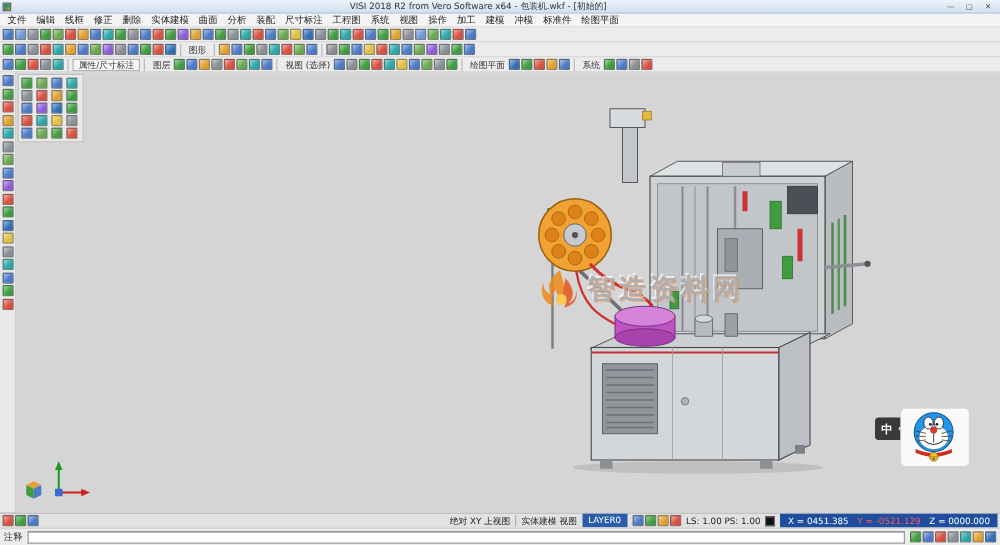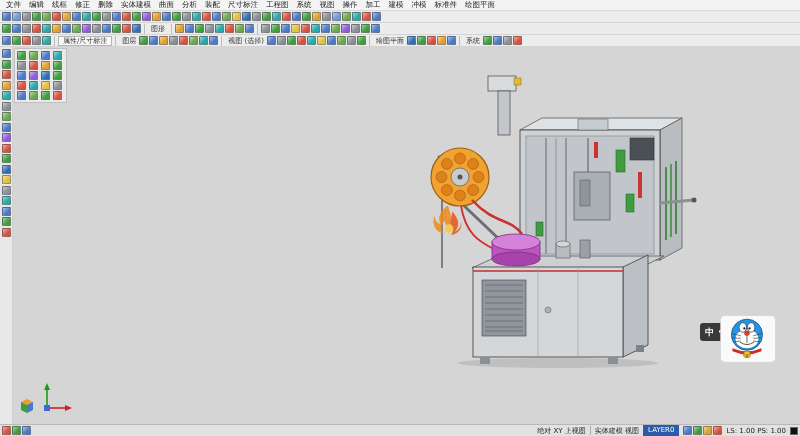--- a/index.html
+++ b/index.html
@@ -58,20 +58,27 @@
   
   .promptbar{height:14px;background:#ececec;border-top:1px solid #cdcdcd;display:flex;align-items:center;gap:4px;padding:0 3px;flex:0 0 auto;}
   .plabel{font-size:7.5px;color:#333;white-space:nowrap;}
   .pinput{flex:1;height:10px;border:1px solid #9a9a9a;border-top-color:#7a7a7a;background:#fff;font-size:7px;padding:0 2px;font-family:inherit;}
 </style>
 </head>
 <body>
 
 <div class="app">
 
+  <div class="titlebar">
+    <span class="app-icon"></span>
+    <span class="title">VISI 2018 R2 from Vero Software x64 - 包装机.wkf - [初始的]</span>
+    <span class="win-btn">—</span>
+    <span class="win-btn">▢</span>
+    <span class="win-btn">✕</span>
+  </div>
 
   <div class="menubar">
       <span class="mi">文件</span>
       <span class="mi">编辑</span>
       <span class="mi">线框</span>
       <span class="mi">修正</span>
       <span class="mi">删除</span>
       <span class="mi">实体建模</span>
       <span class="mi">曲面</span>
       <span class="mi">分析</span>
@@ -353,20 +360,21 @@
         <line x1="232" y1="131" x2="266" y2="128" stroke="#8a9095" stroke-width="3"></line>
         <circle cx="266" cy="128" r="2.5" fill="#555"></circle>
       </svg>
 
       <div class="watermark">
         <svg class="wm-logo" viewBox="0 0 32 32" xmlns="http://www.w3.org/2000/svg">
           <path d="M16 2 C8 8 6 14 9 20 C4 18 3 14 4 11 C0 18 3 27 12 29 C8 24 10 20 13 17 C13 21 16 22 18 20 C21 16 18 10 16 2 Z" fill="#f08a1e"></path>
           <path d="M20 8 C26 14 28 22 22 27 C26 26 29 22 28 17 C30 22 27 29 19 30 C22 26 20 22 18 20 Z" fill="#e8541e"></path>
           <circle cx="17" cy="24" r="4" fill="#ffc83c"></circle>
         </svg>
+        <span class="wm-text">智造资料网</span>
       </div>
 
       <div class="ime-bar">
         <span class="ime-zh">中</span>
         <span class="ime-cursor">↖</span>
         <span class="ime-mouse"></span>
       </div>
 
       <div class="doraemon">
         <svg viewBox="0 0 54 46" xmlns="http://www.w3.org/2000/svg">
@@ -426,16 +434,34 @@
     <span class="stext">实体建模 视图</span>
     <span class="chip-blue">LAYER0</span>
     <span class="icons">
         <span class="ic" style="background-color: rgb(74, 121, 200);"></span>
         <span class="ic" style="background-color: rgb(63, 157, 63);"></span>
         <span class="ic" style="background-color: rgb(224, 160, 48);"></span>
         <span class="ic" style="background-color: rgb(217, 80, 63);"></span>
       </span>
     <span class="stext">LS: 1.00 PS: 1.00</span>
     <span class="swatch-black"></span>
-  </div>
-
+    <span class="coords">
+      <span>X = 0451.385</span>
+      <span class="coord-y">Y = -0521.129</span>
+      <span>Z = 0000.000</span>
+    </span>
+  </div>
+
+  <div class="promptbar">
+    <span class="plabel">注释</span>
+    <input class="pinput" value="" style="">
+    <span class="icons">
+        <span class="ic" style="background-color: rgb(63, 157, 63);"></span>
+        <span class="ic" style="background-color: rgb(74, 121, 200);"></span>
+        <span class="ic" style="background-color: rgb(217, 80, 63);"></span>
+        <span class="ic" style="background-color: rgb(138, 143, 149);"></span>
+        <span class="ic" style="background-color: rgb(42, 167, 167);"></span>
+        <span class="ic" style="background-color: rgb(224, 160, 48);"></span>
+        <span class="ic" style="background-color: rgb(47, 111, 184);"></span>
+      </span>
+  </div>
 
 </div>
 
 </body></html>

